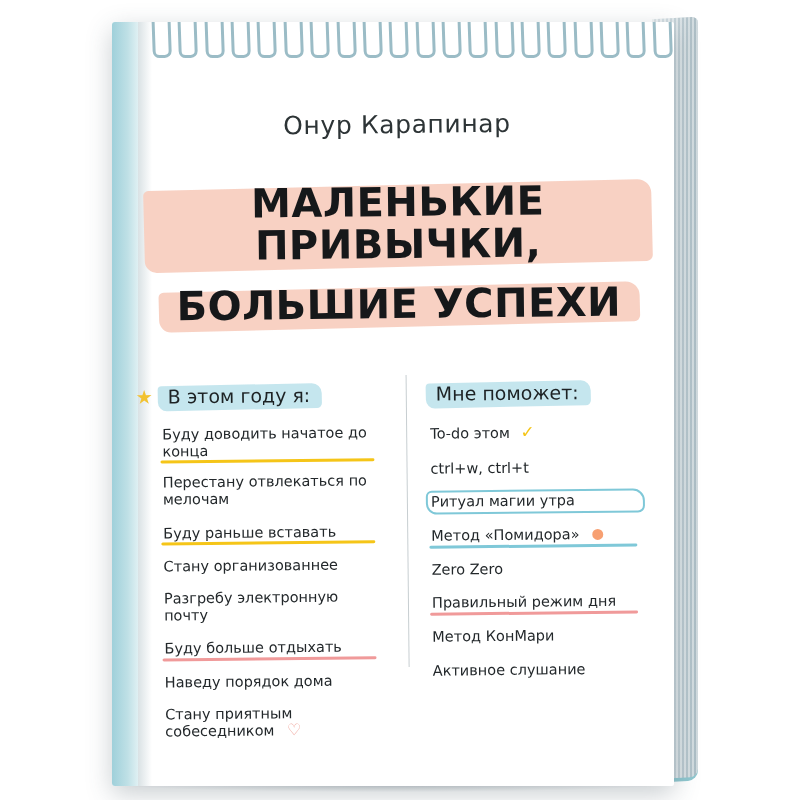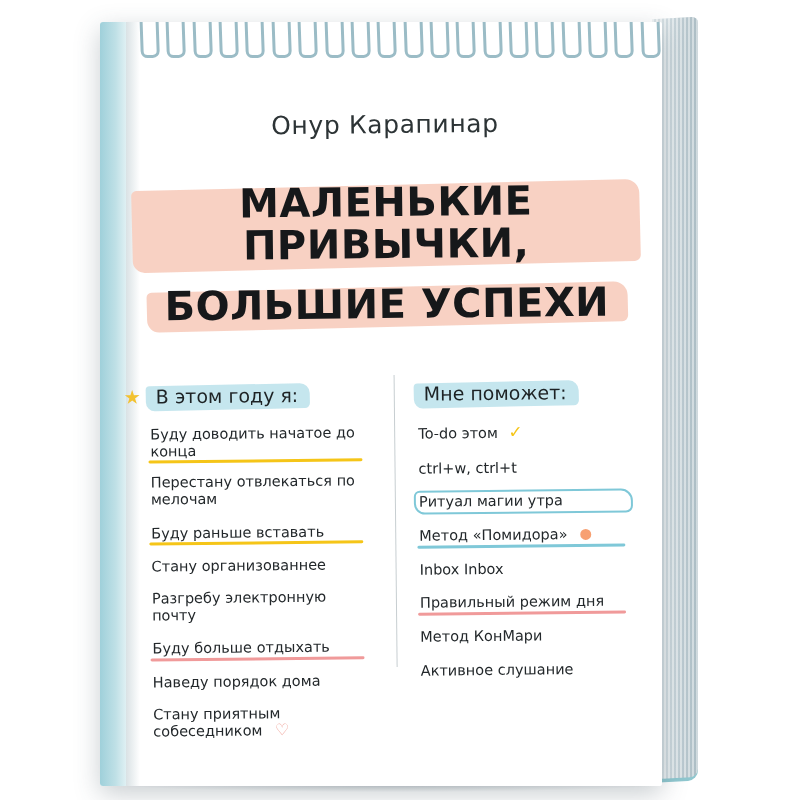--- a/index.html
+++ b/index.html
@@ -52,21 +52,21 @@
     height: 756px;
     background: #8fc7cf;
     transform: skewY(-3.2deg);
     border-radius: 0 8px 10px 0;
     z-index: 0;
   }
 
   
   .cover {
     position: absolute;
-    left: 8px;
+    left: 20px;
     top: 14px;
     width: 562px;
     height: 764px;
     background: #ffffff;
     box-shadow: 0 8px 26px rgba(60,80,90,.28);
     border-radius: 3px 2px 2px 3px;
     z-index: 3;
     overflow: hidden;
   }
   
@@ -412,21 +412,21 @@
               <li class="box-blue">
                 <span class="mark"></span>
                 <span class="label">Ритуал магии утра</span>
               </li>
               <li class="u-blue">
                 <span class="mark"></span>
                 <span class="label">Метод «Помидора»</span>
                 <span class="dot-orange"></span>
               </li>
               <li>
-                <span class="label">Inbox Inbox</span>
+                <span class="label">Zero Zero</span>
               </li>
               <li class="u-pink">
                 <span class="mark"></span>
                 <span class="label">Правильный режим дня</span>
               </li>
               <li>
                 <span class="label">Метод КонМари</span>
               </li>
               <li>
                 <span class="label">Активное слушание</span>

